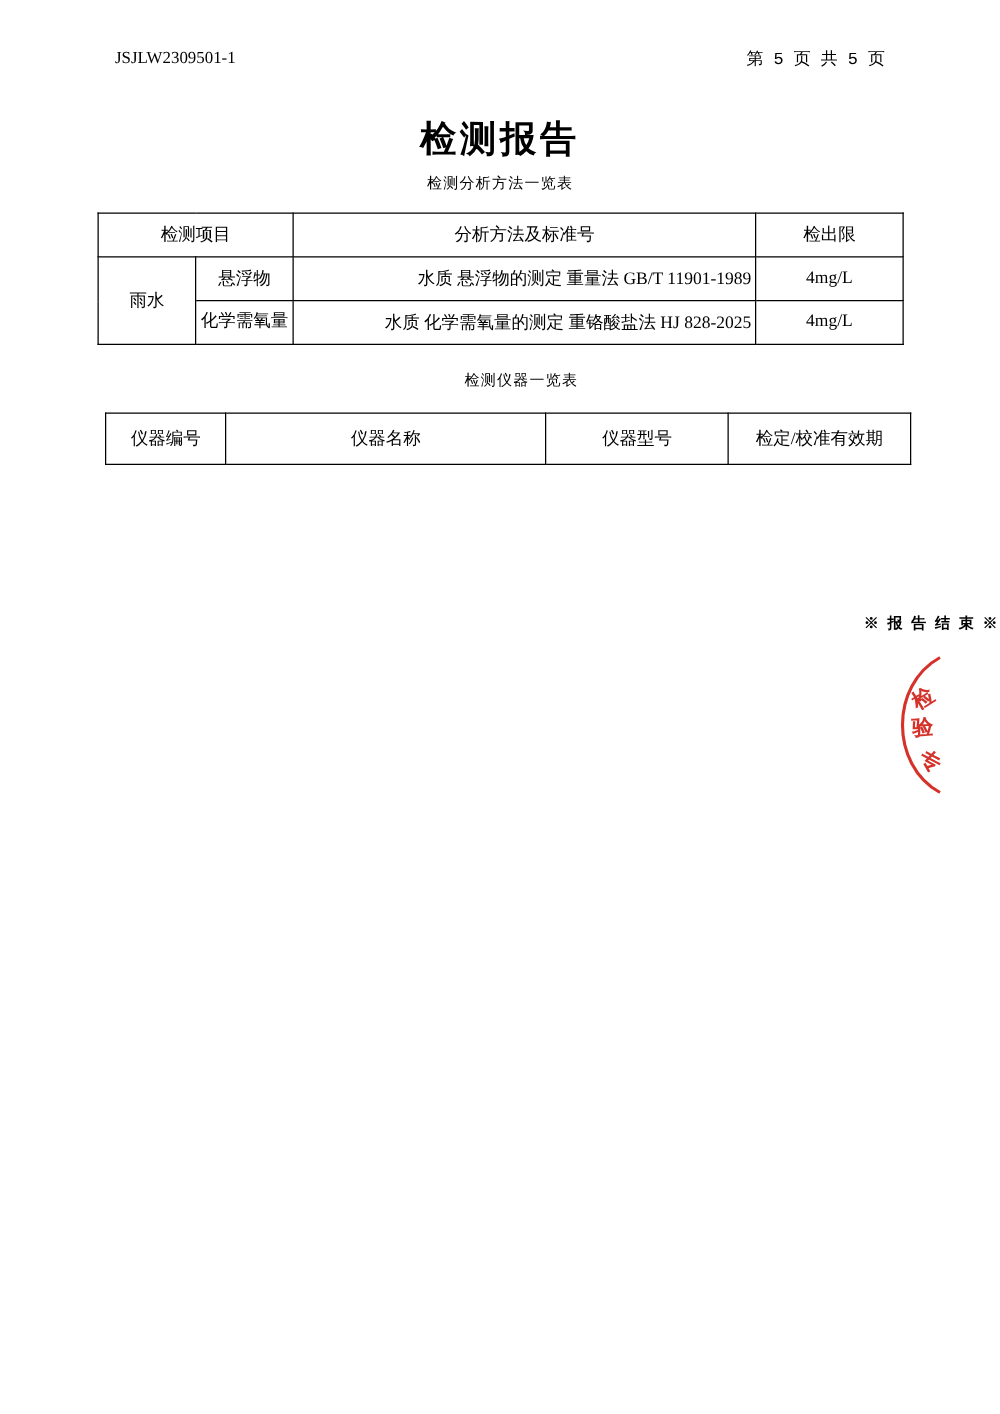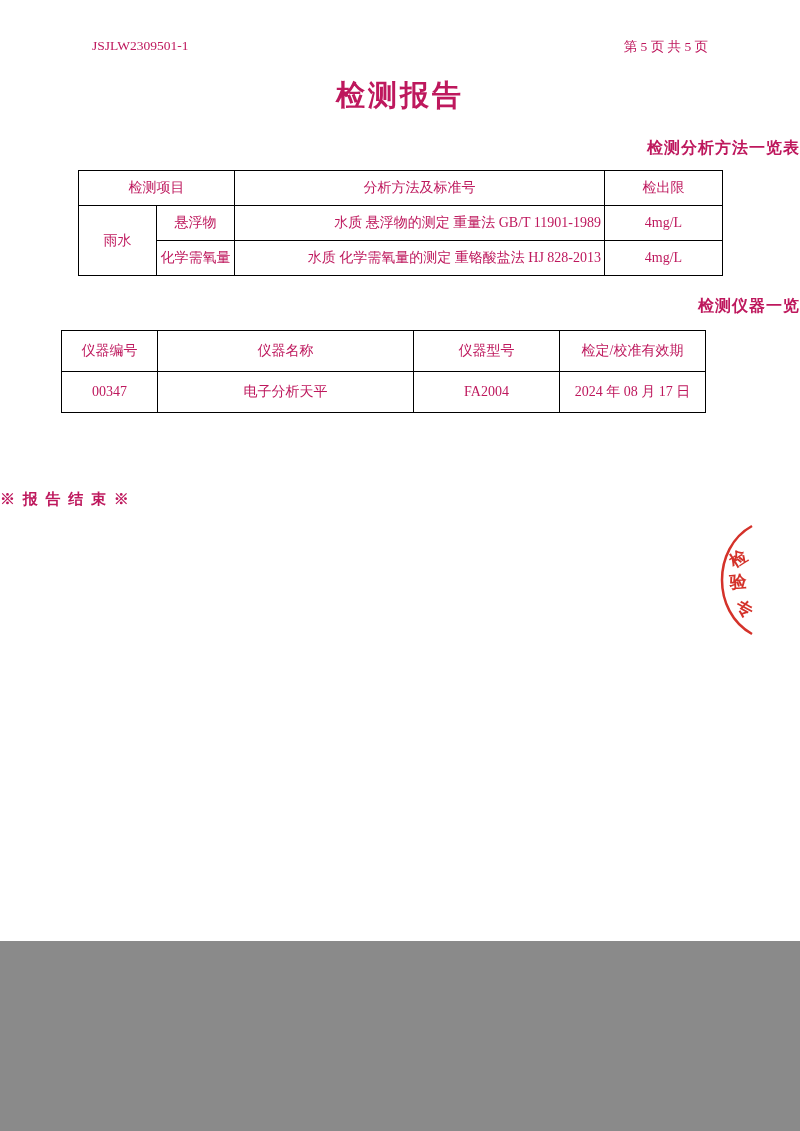--- a/index.html
+++ b/index.html
@@ -3,26 +3,26 @@
 <meta charset="utf-8">
 <style>
   html, body {
     margin: 0;
     padding: 0;
     background: #8a8a8a;
   }
   .page {
     position: relative;
     width: 800px;
-    height: 941px;
+    height: 1131px;
     background: #ffffff;
     margin: 0 auto;
     overflow: hidden;
     font-family: "Liberation Serif", "DejaVu Serif", serif;
-    color: #be185d;
+    color: #000000;
     box-sizing: border-box;
   }
   .header-row {
     position: absolute;
     top: 38px;
     left: 0;
     width: 100%;
     height: 20px;
   }
   .doc-code {
@@ -32,39 +32,39 @@
     font-size: 13.5px;
     font-family: "Liberation Serif", serif;
     letter-spacing: 0px;
     white-space: nowrap;
   }
   .page-num {
     position: absolute;
     right: 92px;
     top: 0;
     font-size: 13.5px;
-    font-family: Liberation Serif, serif;
+    font-family: Liberation Mono, monospace;
     white-space: nowrap;
   }
   .main-title {
     position: absolute;
-    top: 76px;
+    top: 92px;
     left: 0;
     width: 100%;
     text-align: center;
     font-size: 29px;
     font-weight: bold;
     letter-spacing: 3px;
     font-family: "Liberation Serif", "DejaVu Serif", serif;
   }
   .sec-title {
     width: 100%;
-    text-align: right;
-    font-size: 16px;
-    font-weight: bold;
+    text-align: center;
+    font-size: 12px;
+    font-weight: normal;
     letter-spacing: 1px;
     font-family: "Liberation Serif", "DejaVu Serif", serif;
   }
   #sec1-title { position: absolute; top: 138px; left: 0; }
   #sec2-title { position: absolute; top: 296px; left: 17px; }
 
   table.doc-table {
     position: absolute;
     border-collapse: collapse;
     table-layout: fixed;
@@ -87,33 +87,33 @@
   }
 
   #table-methods {
     left: 78px;
     top: 170px;
     width: 644px;
   }
   #table-methods td { height: 26px; }
 
   #table-instruments {
-    left: 61px;
+    left: 84px;
     top: 330px;
     width: 644px;
   }
   #table-instruments td { height: 32px; }
 
   .end-mark {
     position: absolute;
     top: 490px;
     left: 0;
     width: 100%;
-    text-align: left;
-    font-size: 15px;
+    text-align: right;
+    font-size: 12px;
     font-weight: bold;
     letter-spacing: 2px;
     font-family: "Liberation Serif", "DejaVu Serif", serif;
   }
 
   .stamp {
     position: absolute;
     right: 36px;
     top: 520px;
     width: 70px;
@@ -150,47 +150,41 @@
         <td class="th">检出限</td>
       </tr>
       <tr>
         <td rowspan="2">雨水</td>
         <td>悬浮物</td>
         <td class="left">水质  悬浮物的测定  重量法  GB/T 11901-1989</td>
         <td>4mg/L</td>
       </tr>
       <tr>
         <td class="two-line">化学需氧量</td>
-        <td class="left">水质  化学需氧量的测定    重铬酸盐法  HJ 828-2013</td>
+        <td class="left">水质  化学需氧量的测定    重铬酸盐法  HJ 828-2025</td>
         <td>4mg/L</td>
       </tr>
     </tbody>
   </table>
 
   <div class="sec-title" id="sec2-title">检测仪器一览表</div>
 
   <table class="doc-table" id="table-instruments">
     <colgroup>
       <col style="width:96px">
       <col style="width:256px">
       <col style="width:146px">
       <col style="width:146px">
     </colgroup>
     <tbody>
       <tr>
         <td class="th">仪器编号</td>
         <td class="th">仪器名称</td>
         <td class="th">仪器型号</td>
         <td class="th">检定/校准有效期</td>
-      </tr>
-      <tr>
-        <td>00347</td>
-        <td>电子分析天平</td>
-        <td>FA2004</td>
-        <td>2024 年 08 月 17 日</td>
       </tr>
     </tbody>
   </table>
 
   <div class="end-mark">※ 报 告 结 束 ※</div>
 
   <div class="stamp">
     <svg width="70" height="120" viewBox="0 0 70 120" xmlns="http://www.w3.org/2000/svg">
       <path d="M58 6 C 18 28, 18 92, 58 114" fill="none" stroke="#d4322a" stroke-width="2.5"></path>
       <g fill="#d4322a" font-family="Liberation Serif, serif" font-size="17" font-weight="bold">

